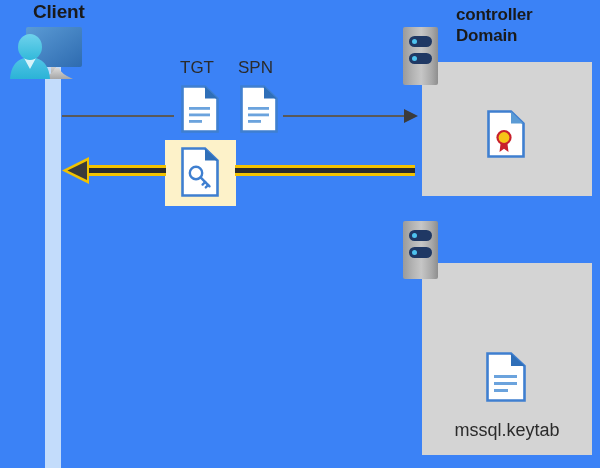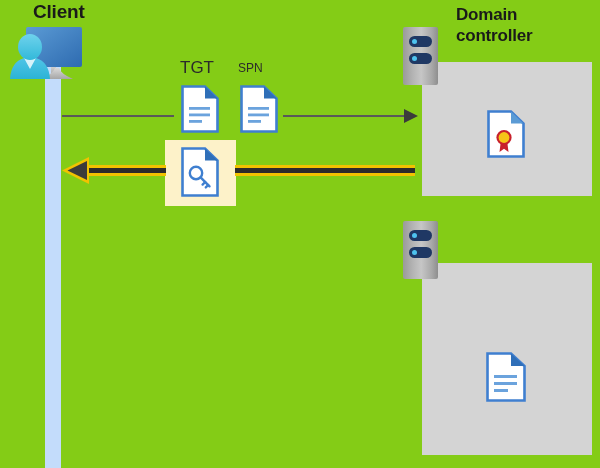--- a/index.html
+++ b/index.html
@@ -8,21 +8,21 @@
     background: #ffffff;
   }
   body {
     font-family: "Liberation Sans", sans-serif;
     -webkit-font-smoothing: antialiased;
   }
   #canvas {
     position: relative;
     width: 600px;
     height: 468px;
-    background: #84cc16;
+    background: #3b82f6;
     overflow: hidden;
   }
 
   
   .abs { position: absolute; }
 
   .title-label {
     font-weight: bold;
     color: #1a1a1a;
     letter-spacing: -0.2px;
@@ -134,21 +134,21 @@
   <div class="abs doc" style="left:181px; top:85px; width:38px; height:48px;">
     <svg width="38" height="48" viewBox="0 0 38 48" xmlns="http://www.w3.org/2000/svg">
       <path d="M1.5 1.5 H24 L36.5 13.5 V46.5 H1.5 Z" fill="#ffffff" stroke="#3f7fd0" stroke-width="2.6"></path>
       <path d="M24 1.5 L36.5 13.5 H24 Z" fill="#2f6fb8"></path>
       <rect x="8" y="22" width="21" height="2.8" fill="#6ba3dd"></rect>
       <rect x="8" y="28.5" width="21" height="2.8" fill="#6ba3dd"></rect>
       <rect x="8" y="35" width="13" height="2.8" fill="#6ba3dd"></rect>
     </svg>
   </div>
 
-  <div class="abs label-small" style="left:238px; top:58px; font-size:12px; line-height:20px;">SPN</div>
+  <div class="abs label-small" style="left:238px; top:58px; font-size:17px; line-height:20px;">SPN</div>
   <div class="abs doc" style="left:240px; top:85px; width:38px; height:48px;">
     <svg width="38" height="48" viewBox="0 0 38 48" xmlns="http://www.w3.org/2000/svg">
       <path d="M1.5 1.5 H24 L36.5 13.5 V46.5 H1.5 Z" fill="#ffffff" stroke="#3f7fd0" stroke-width="2.6"></path>
       <path d="M24 1.5 L36.5 13.5 H24 Z" fill="#2f6fb8"></path>
       <rect x="8" y="22" width="21" height="2.8" fill="#6ba3dd"></rect>
       <rect x="8" y="28.5" width="21" height="2.8" fill="#6ba3dd"></rect>
       <rect x="8" y="35" width="13" height="2.8" fill="#6ba3dd"></rect>
     </svg>
   </div>
 
@@ -174,22 +174,22 @@
         <path d="M19.6 30.4 L28.5 39.3"></path>
         <path d="M24.2 35 L21.6 37.6"></path>
         <path d="M27.2 38 L24.8 40.4"></path>
       </g>
     </svg>
   </div>
 
   <div class="abs zone-box" style="left:422px; top:62px; width:170px; height:134px;"></div>
 
   <div class="abs title-label" style="left:456px; top:4px; font-size:17px; line-height:21px;">
+    <div>controller</div>
     <div>Domain</div>
-    <div>controller</div>
   </div>
 
   <div class="abs server-icon" style="left:403px; top:27px; width:35px; height:58px;">
     <div class="server-bar" style="left:6px; top:9px; width:23px; height:11px;"></div>
     <div class="server-led" style="left:9px; top:12px; width:5px; height:5px;"></div>
     <div class="server-bar" style="left:6px; top:26px; width:23px; height:11px;"></div>
     <div class="server-led" style="left:9px; top:29px; width:5px; height:5px;"></div>
   </div>
 
   <div class="abs doc" style="left:487px; top:110px; width:38px; height:48px;">
@@ -216,14 +216,15 @@
   <div class="abs doc" style="left:486px; top:352px; width:40px; height:50px;">
     <svg width="40" height="50" viewBox="0 0 40 50" xmlns="http://www.w3.org/2000/svg">
       <path d="M1.5 1.5 H25 L38.5 14 V48.5 H1.5 Z" fill="#ffffff" stroke="#3f7fd0" stroke-width="2.6"></path>
       <path d="M25 1.5 L38.5 14 H25 Z" fill="#2f6fb8"></path>
       <rect x="8" y="23" width="23" height="3" fill="#6ba3dd"></rect>
       <rect x="8" y="30" width="23" height="3" fill="#6ba3dd"></rect>
       <rect x="8" y="37" width="14" height="3" fill="#6ba3dd"></rect>
     </svg>
   </div>
 
+  <div class="abs filename-label" style="left:441px; top:419px; width:132px; text-align:center; font-size:18px; line-height:22px;">mssql.keytab</div>
 
 </div>
 
 </body></html>

